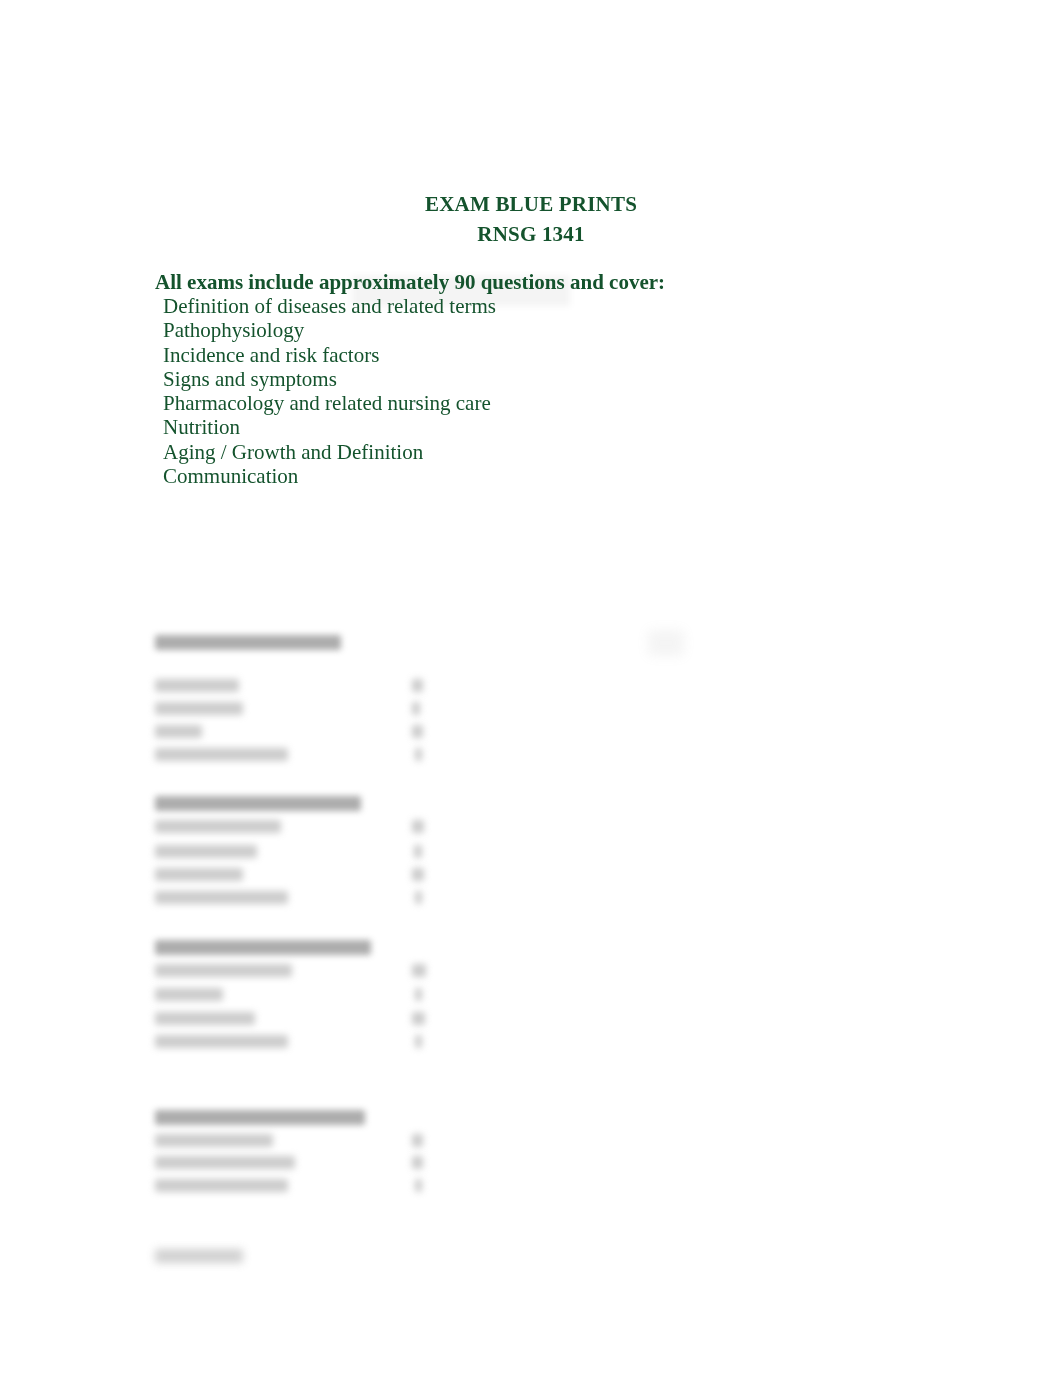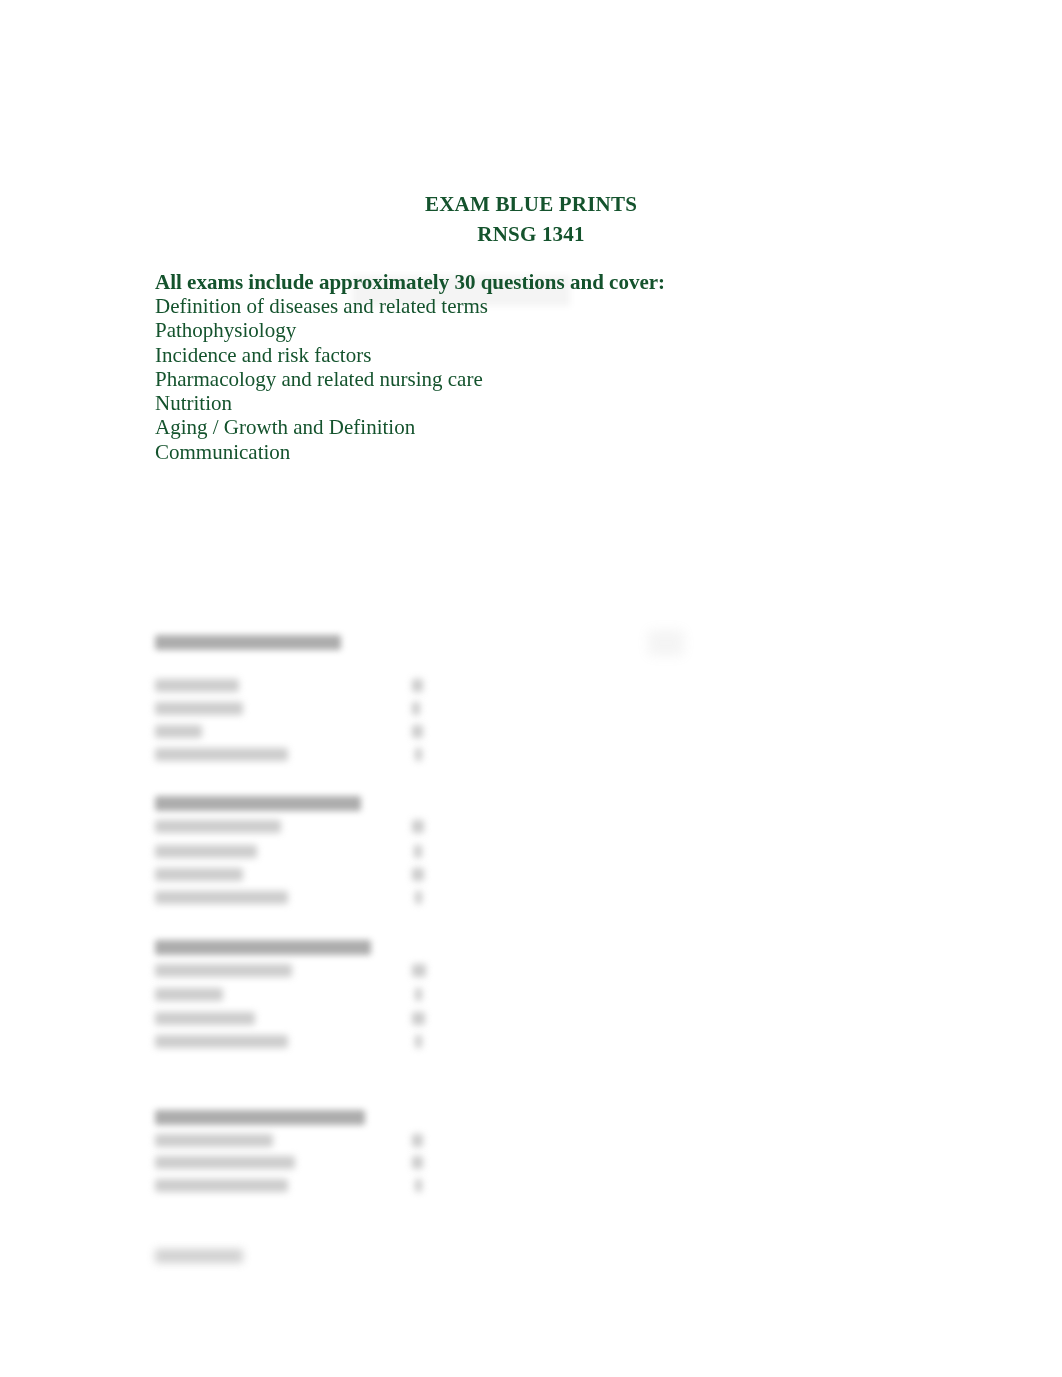--- a/index.html
+++ b/index.html
@@ -50,21 +50,21 @@
     width: 218px;
     height: 30px;
     background: rgba(0,0,0,0.045);
     filter: blur(3px);
     pointer-events: none;
   }
 
   
   .topic-list {
     position: absolute;
-    left: 155px;
+    left: 163px;
     top: 246px;
     width: 760px;
   }
   .topic-item {
     font-size: 21px;
     line-height: 24.3px;
     white-space: nowrap;
   }
 
   
@@ -117,27 +117,28 @@
 
 <div class="page">
 
   <div class="doc-title" id="title-main">EXAM BLUE PRINTS</div>
 
   <div class="doc-title" id="title-sub">RNSG 1341</div>
 
   <div class="intro-smudge"></div>
 
   <div class="intro-line">
-    <span>All exams include approximately 30 questions and cover</span><span class="tail">:</span>
+    <span>All exams include approximately 90 questions and cover</span><span class="tail">:</span>
   </div>
 
   <div class="topic-list" id="topic-list">
       <div class="topic-item">Definition of diseases and related terms</div>
       <div class="topic-item">Pathophysiology</div>
       <div class="topic-item">Incidence and risk factors</div>
+      <div class="topic-item">Signs and symptoms</div>
       <div class="topic-item">Pharmacology and related nursing care</div>
       <div class="topic-item">Nutrition</div>
       <div class="topic-item">Aging / Growth and Definition</div>
       <div class="topic-item">Communication</div>
     </div>
 
   <div class="blur-group" id="blurred-content">
       <div class="blur-bar heading" style="left: 155px; top: 587px; width: 186px;"></div>
       <div class="blur-bar row" style="left: 155px; top: 631px; width: 84px;"></div>
       <div class="blur-bar num" style="left: 412px; top: 631px; width: 11px;"></div>

